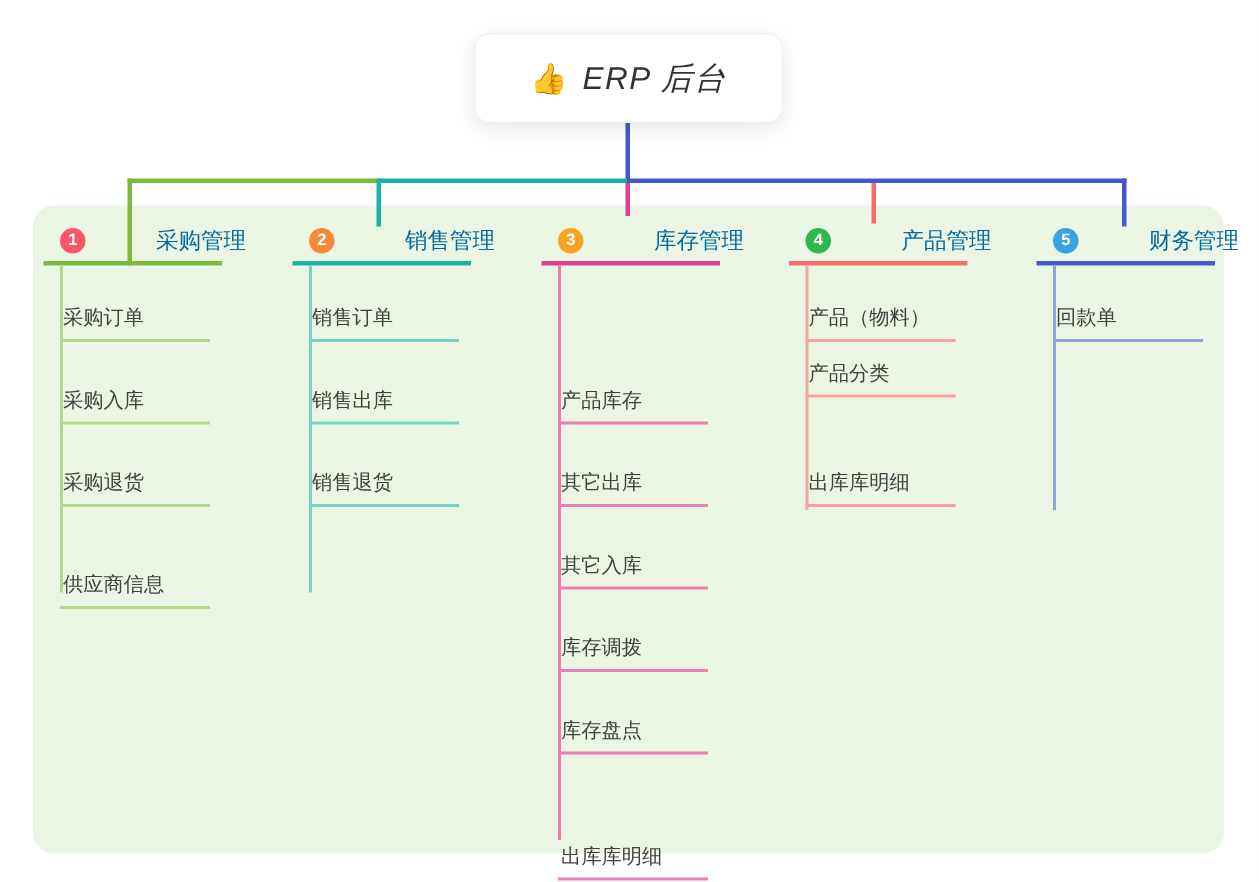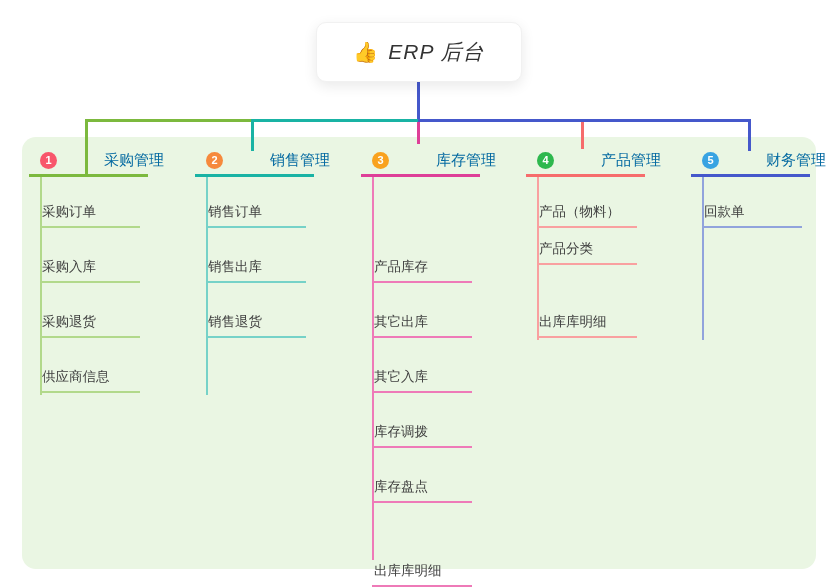--- a/index.html
+++ b/index.html
@@ -79,21 +79,21 @@
 
   <div class="branch b1" style="left:29px">
     <div class="branch-header">
       <span class="badge">1</span>
       <span class="branch-label">采购管理</span>
     </div>
     <div class="child-trunk" style="top:177px;height:218px"></div>
     <div class="node-item" style="top:202px">采购订单</div>
     <div class="node-item" style="top:257px">采购入库</div>
     <div class="node-item" style="top:312px">采购退货</div>
-    <div class="node-item" style="top:367px">供应商信息</div>
+    <div class="node-item" style="top:380px">供应商信息</div>
   </div>
 
   <div class="branch b2" style="left:195px">
     <div class="branch-header">
       <span class="badge">2</span>
       <span class="branch-label">销售管理</span>
     </div>
     <div class="child-trunk" style="top:177px;height:218px"></div>
     <div class="node-item" style="top:202px">销售订单</div>
     <div class="node-item" style="top:257px">销售出库</div>

